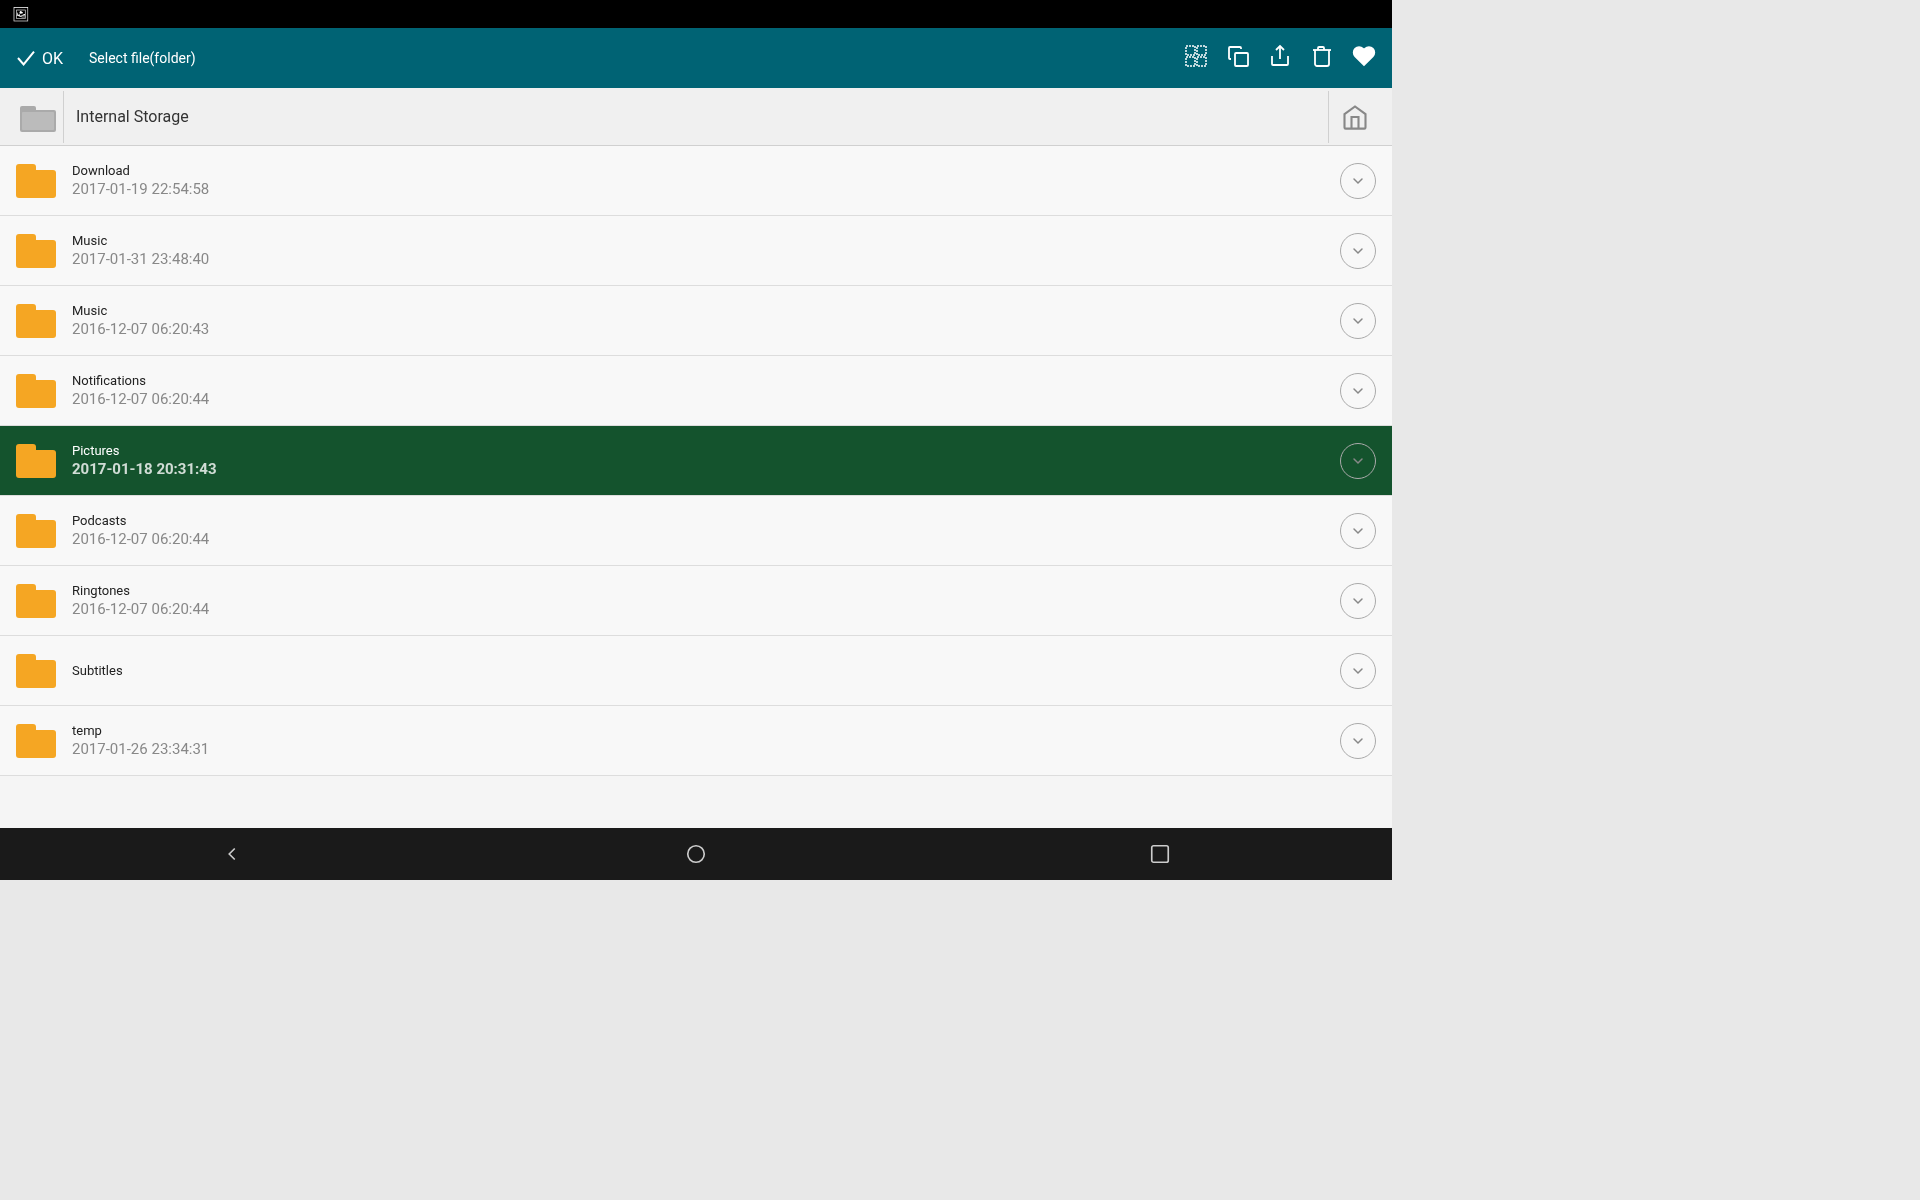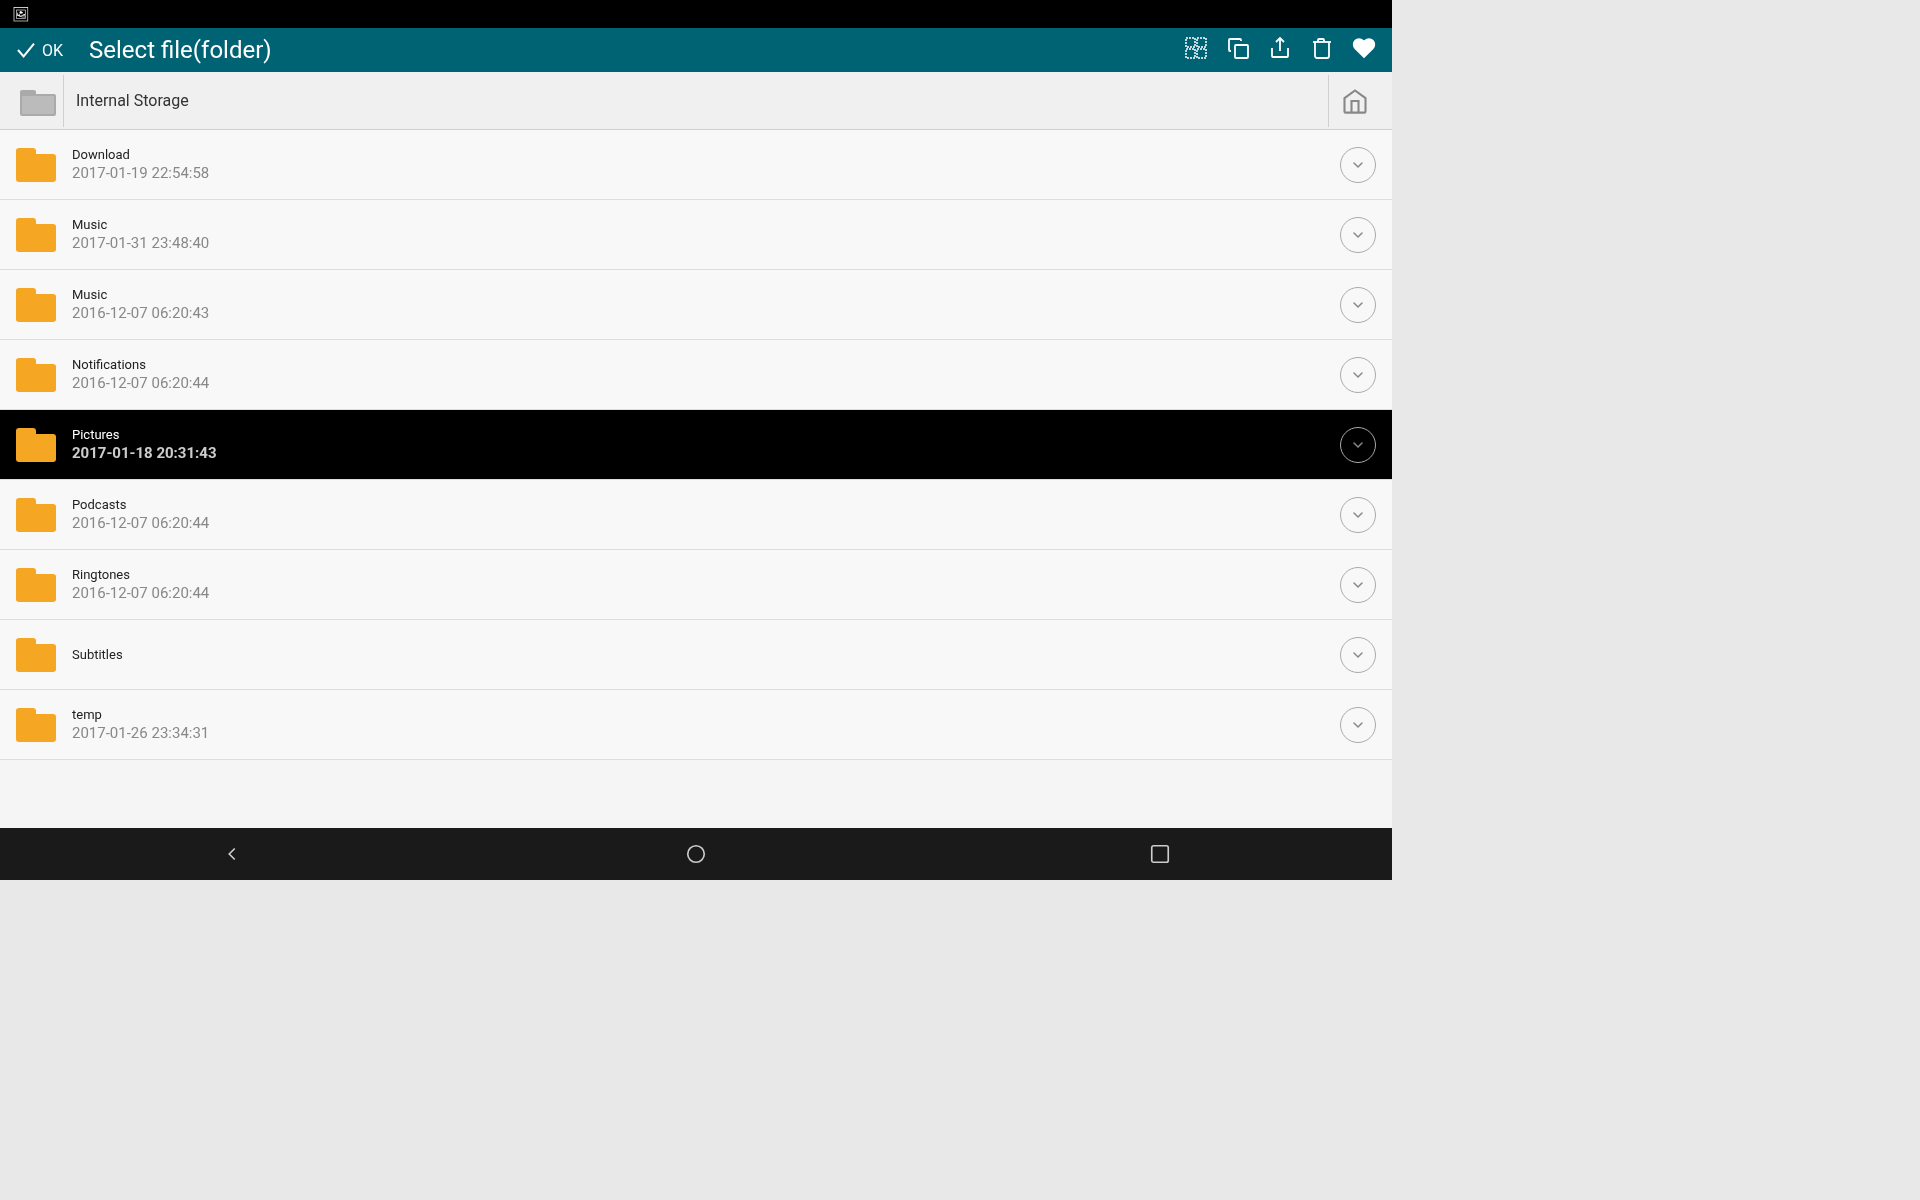--- a/index.html
+++ b/index.html
@@ -21,38 +21,38 @@
       padding: 0 12px;
       color: white;
       font-size: 13px;
     }
     .status-left { display: flex; align-items: center; gap: 6px; }
     .status-right { display: flex; align-items: center; gap: 6px; font-size: 13px; margin-top: 40px; }
 
     
     .toolbar {
       background: #006374;
-      height: 44px;
+      height: 60px;
       display: flex;
       align-items: center;
       padding: 0 16px;
       gap: 16px;
     }
     .toolbar-ok {
       display: flex;
       align-items: center;
       gap: 6px;
       color: white;
       font-size: 16px;
       cursor: pointer;
     }
     .toolbar-title {
       flex: 1;
       color: white;
-      font-size: 24px;
+      font-size: 14px;
       font-weight: 400;
       margin-left: 10px;
     }
     .toolbar-actions {
       display: flex;
       align-items: center;
       gap: 18px;
     }
 
     
@@ -99,21 +99,21 @@
     .file-item {
       display: flex;
       align-items: center;
       height: 70px;
       padding: 0 16px;
       border-bottom: 1px solid #ddd;
       background: #f8f8f8;
       cursor: pointer;
     }
     .file-item.selected {
-      background: #000000;
+      background: #14532d;
     }
 
     .folder-icon {
       width: 40px;
       height: 34px;
       margin-right: 16px;
       flex-shrink: 0;
       position: relative;
     }
     

